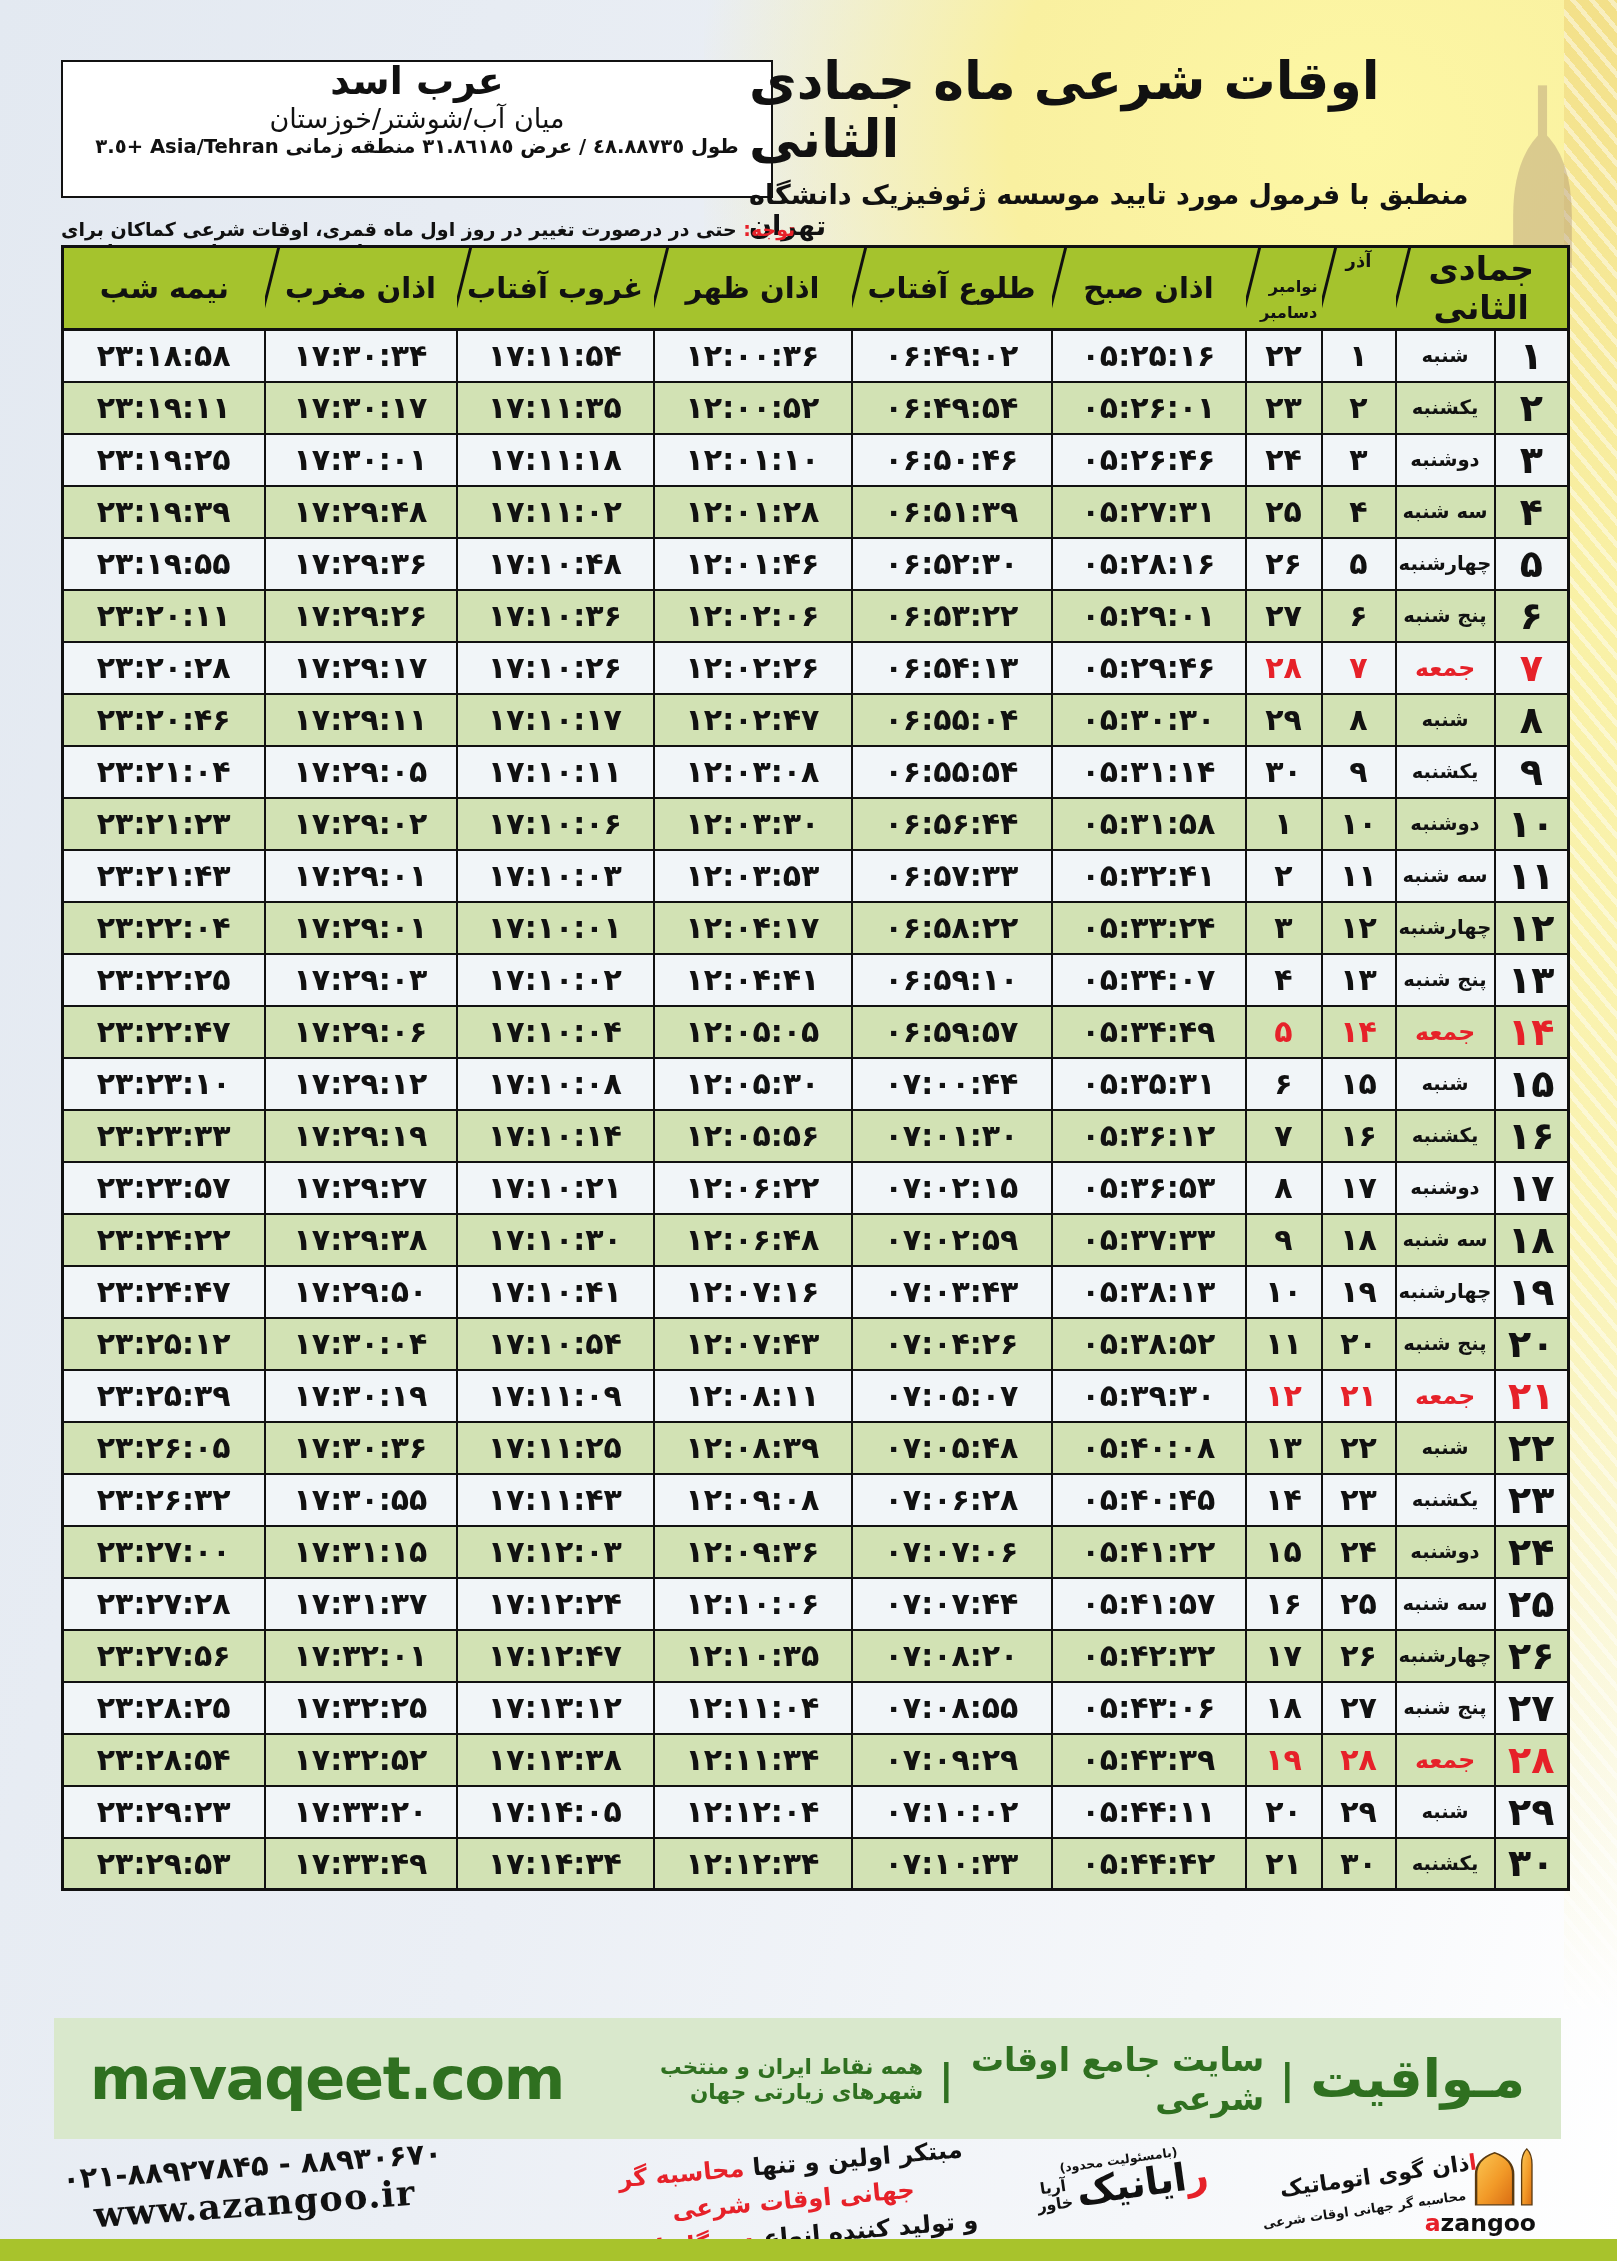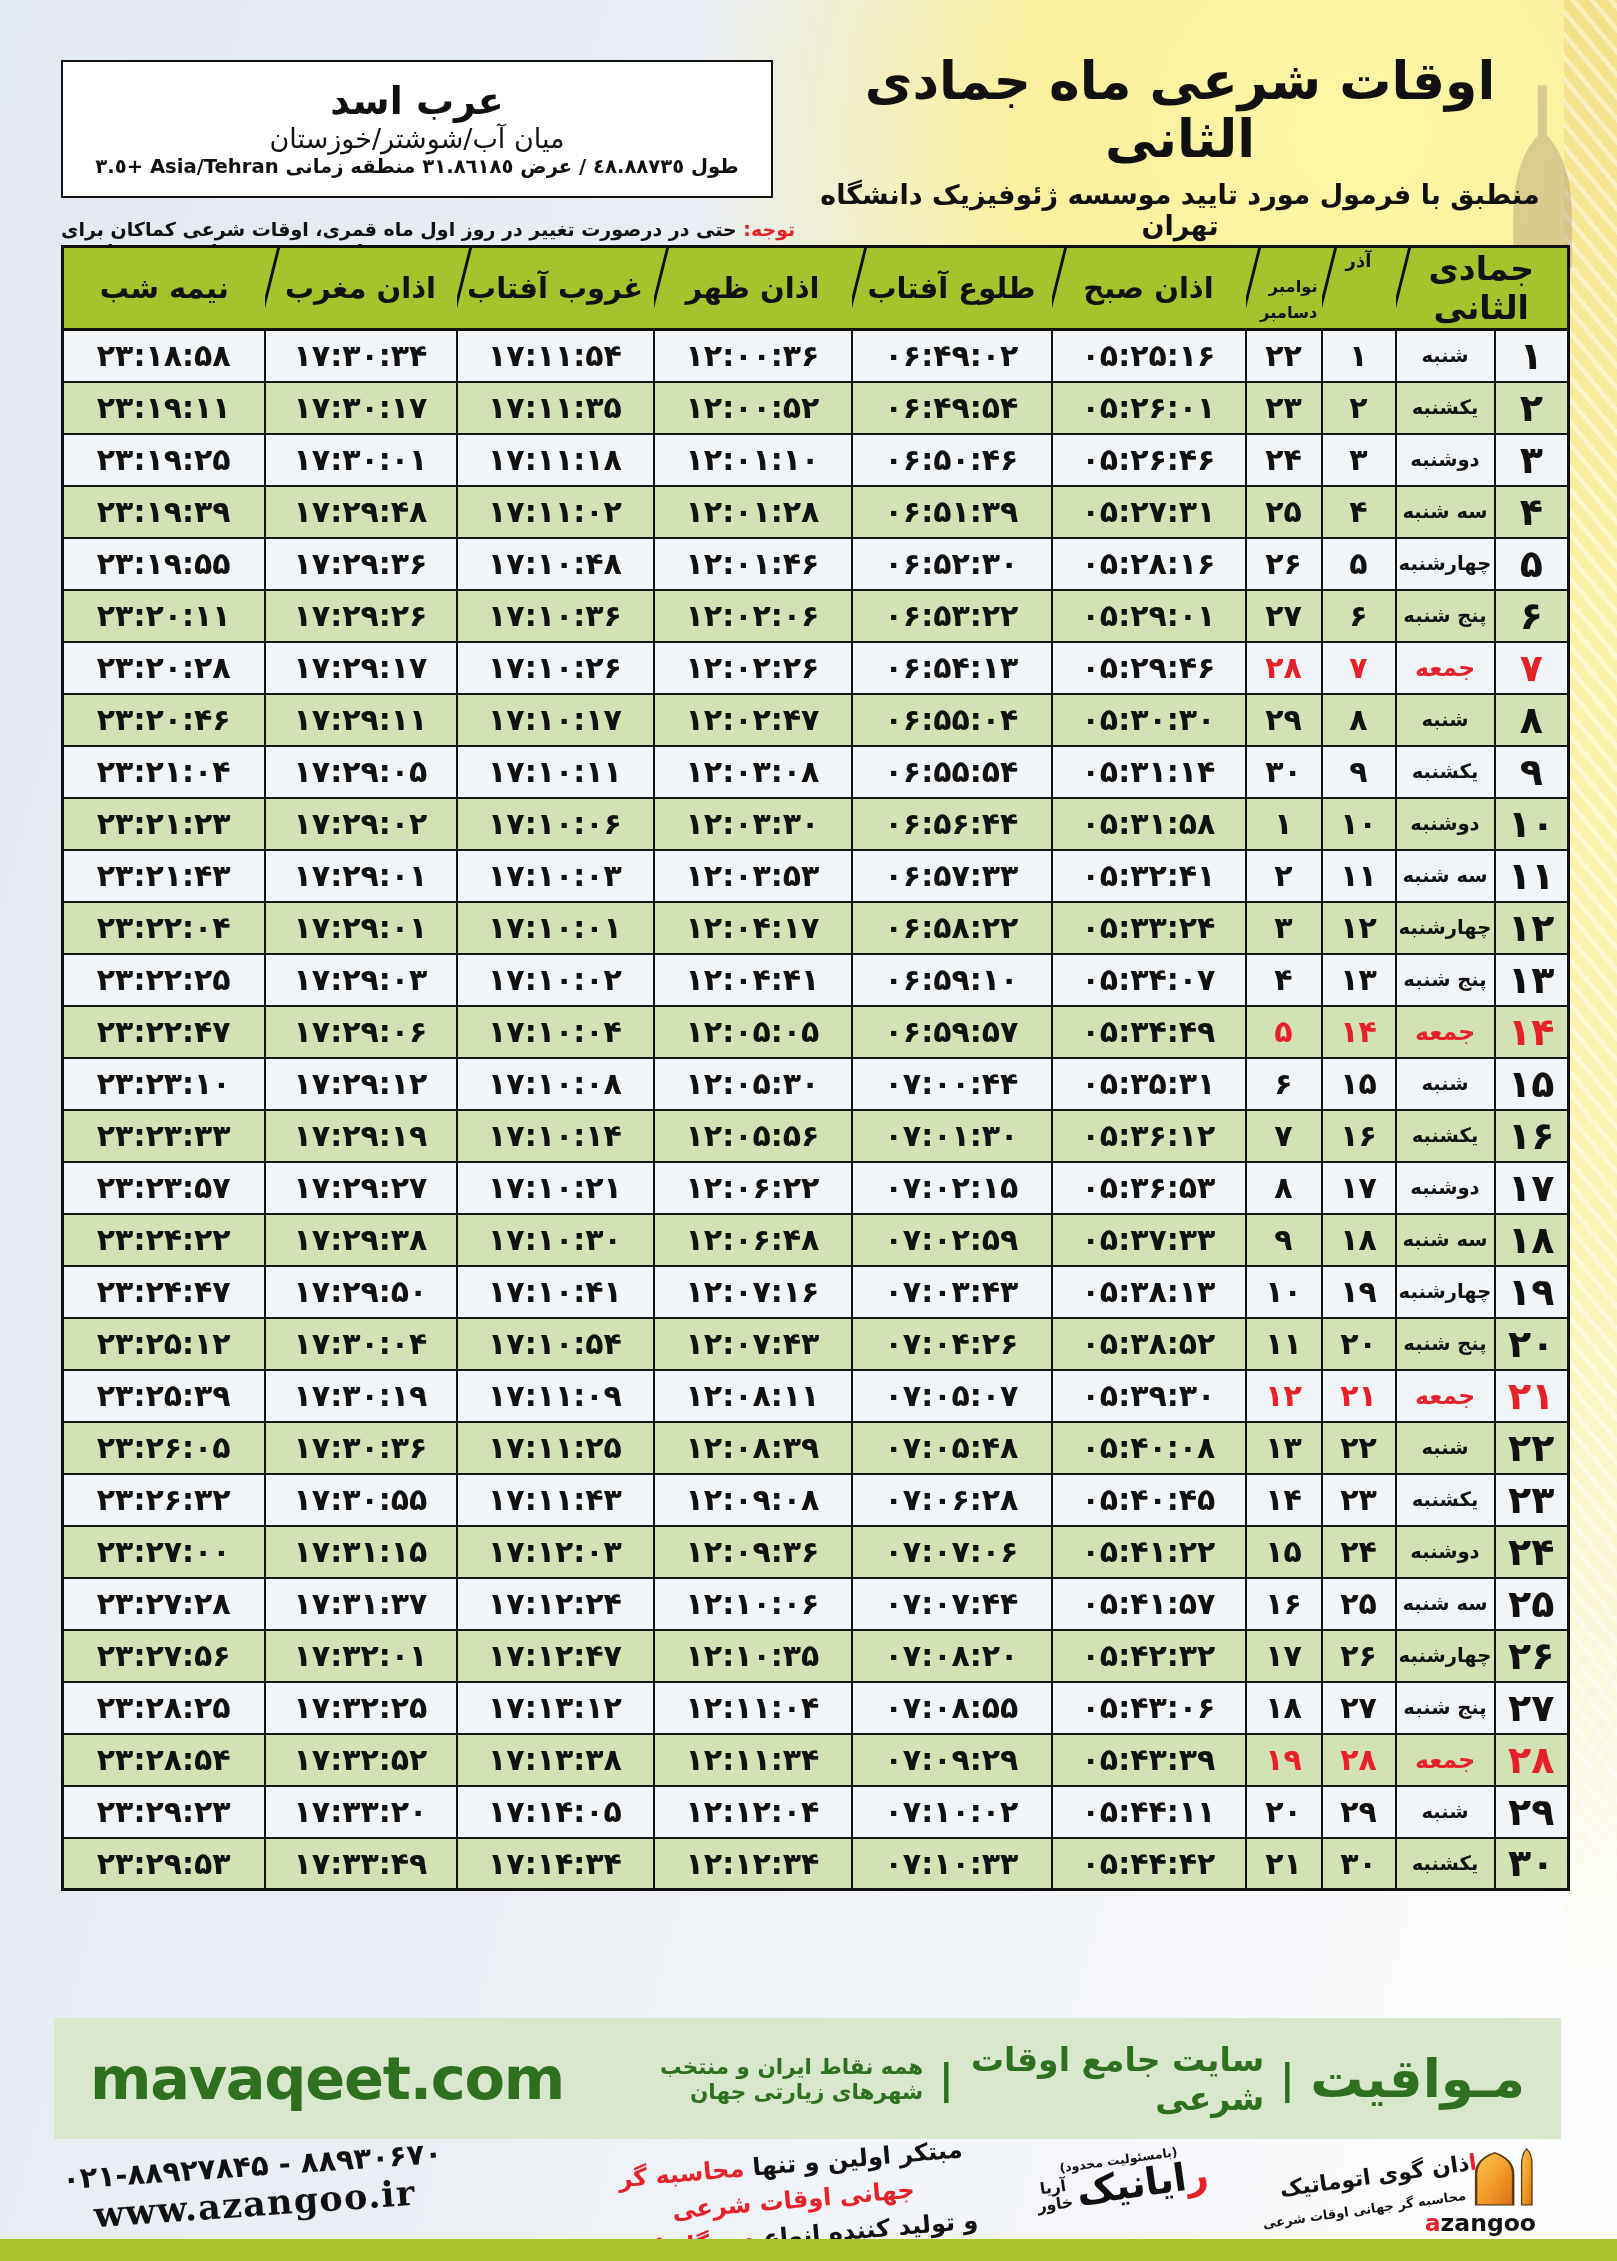--- a/index.html
+++ b/index.html
@@ -19,26 +19,26 @@
   
   .bg-yellow{position:absolute;right:0;top:0;width:913px;height:750px;
     background:radial-gradient(ellipse at 72% 18%,#fdf7a4 0%,#f9f0a0 38%,rgba(249,240,160,0) 72%);}
   .bg-strip{position:absolute;right:0;top:0;width:53px;height:2009px;
     background:linear-gradient(180deg,#f3e089 0%,#f9f1a6 30%,#faf3b4 62%,rgba(250,243,180,0) 100%);}
   .bg-strip::after{content:'';position:absolute;inset:0;
     background:repeating-linear-gradient(50deg,rgba(255,255,255,.45) 0 4.6px,rgba(255,255,255,0) 4.6px 14.4px);}
   .mosque{position:absolute;right:6.5px;top:59px;opacity:.33;}
   
   .loc-box{position:absolute;left:62px;top:60px;width:708px;height:134px;background:#ffffff;
-    border:2.6px solid var(--ink);display:flex;flex-direction:column;align-items:center;justify-content:center;gap:5.2px;}
+    border:2.6px solid var(--ink);display:flex;flex-direction:column;align-items:center;justify-content:flex-start;gap:5.2px;}
   .loc-name{font-size:38px;font-weight:bold;line-height:1;}
   .loc-region{font-size:27px;line-height:1;}
   .loc-coords{font-size:19.6px;font-weight:bold;line-height:1;}
   
-  .title-block{position:absolute;left:793px;top:52px;width:776px;text-align:center;}
+  .title-block{position:absolute;left:750px;top:52px;width:776px;text-align:left;}
   .title{font-size:52px;font-weight:bold;line-height:1.12;}
   .subtitle{font-size:27px;font-weight:bold;margin-top:10.4px;}
   .dateline{font-size:26px;margin-top:10.4px;font-weight:bold;}
   
   .note{position:absolute;left:62px;top:218px;width:780px;text-align:left;font-size:19px;font-weight:bold;direction:rtl;}
   .note .note-label{color:var(--red);}
   
   table.times{position:absolute;left:62px;top:245px;width:1506px;border-collapse:collapse;table-layout:fixed;
     border:3.3px solid var(--ink);background:#fff;}
   thead th{background:var(--header-green);height:68px;position:relative;overflow:visible;

